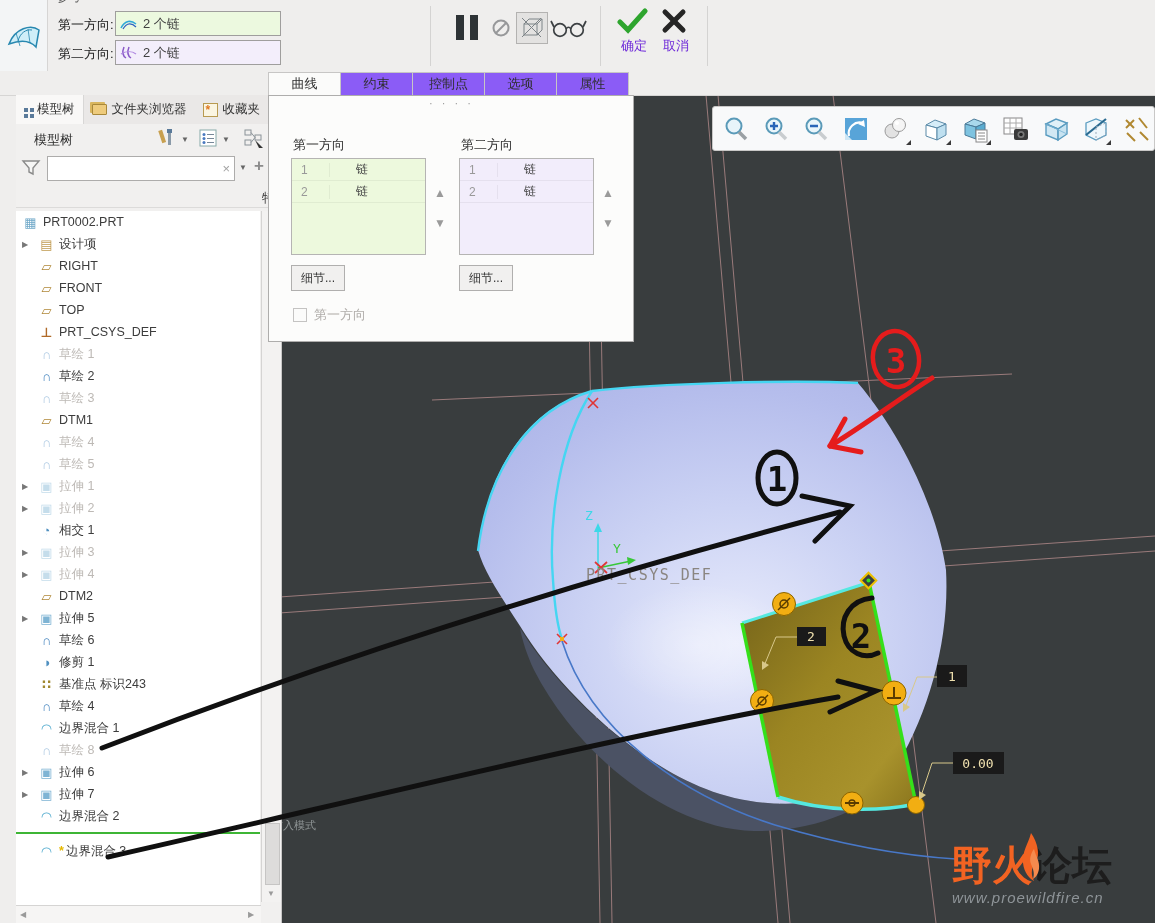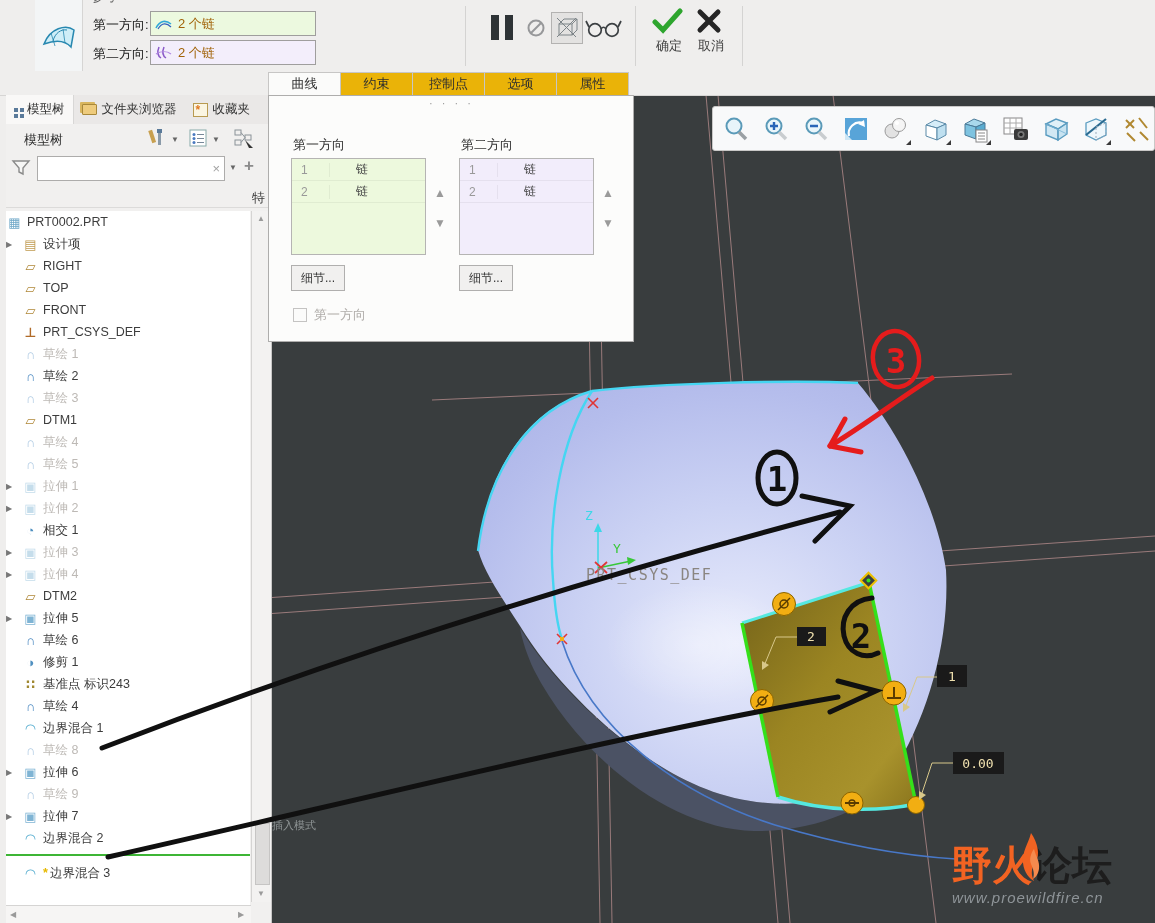--- a/index.html
+++ b/index.html
@@ -1,62 +1,62 @@
 <!DOCTYPE html>
 <html><head>
 <meta charset="utf-8">
 <style>
   html,body{margin:0;padding:0;background:#888;}
   #page{position:relative;width:1155px;height:923px;overflow:hidden;background:#efeeed;
         font-family:"Liberation Sans","DejaVu Sans",sans-serif;font-size:13px;color:#333;}
   .abs{position:absolute;}
 
   
-  #dashboard{left:0;top:0;width:1099px;height:72px;background:#efeeed;margin-left:35px;}
+  #dashboard{left:0;top:0;width:1099px;height:72px;background:#efeeed;}
   #feat-tile{left:0;top:0;width:47px;height:71px;background:#f3f5f6;border-right:1px solid #d6d5d4;display:flex;align-items:center;justify-content:center;}
   #ref-sliver{left:57px;top:0;height:4px;width:60px;overflow:hidden;color:#555;}
   #ref-sliver span{display:block;margin-top:-11px;font-size:12px;}
   .dir-label{color:#222;font-size:13px;}
-  .dir-input{height:23px;width:160px;border:1px solid #9f9e9d;display:flex;align-items:center;gap:6px;padding-left:4px;font-size:13px;color:#a16207;}
+  .dir-input{height:23px;width:160px;border:1px solid #9f9e9d;display:flex;align-items:center;gap:6px;padding-left:4px;font-size:13px;color:#404040;}
   #dir1-input{background:#ecf9df;}
   #dir2-input{background:#f3eefb;}
   .vsep{width:1px;height:60px;background:#d4d3d2;top:6px;}
   .dash-ic{display:flex;align-items:center;justify-content:center;}
   #wire-btn{left:516px;top:12px;width:30px;height:30px;background:#e3e2e1;border:1px solid #b3b2b1;}
-  .okx-label{font-size:13px;color:#404040;text-align:center;width:44px;}
+  .okx-label{font-size:13px;color:#6d28d9;text-align:center;width:44px;}
 
   
   #ftabs{left:268px;top:72px;display:flex;height:25px;border-radius:8px;}
-  .ftab{width:71px;height:22px;line-height:22px;text-align:center;font-size:13px;background:#eab308;border:1px solid #c7c6c5;border-left:none;color:#2e2e2e;}
+  .ftab{width:71px;height:22px;line-height:22px;text-align:center;font-size:13px;background:#8b5cf6;border:1px solid #c7c6c5;border-left:none;color:#2e2e2e;}
   .ftab:first-child{border-left:1px solid #c7c6c5;}
   .ftab.active{background:#fbfbfa;}
   #tabrow-bg{left:0;top:72px;width:1155px;height:23px;background:#efeeed;border-bottom:1px solid #d6d5d4;}
 
   
-  #navigator{left:6px;top:95px;width:265px;height:828px;background:#f1f0ef;border-right:1px solid #c8c7c6;}
+  #navigator{left:16px;top:95px;width:265px;height:828px;background:#f1f0ef;border-right:1px solid #c8c7c6;}
   #ntabs{left:0;top:0;width:265px;height:29px;background:#eae8e7;display:flex;}
   .ntab{display:flex;align-items:center;gap:5px;padding:0 8px;font-size:12.5px;color:#333;height:29px;}
   .ntab.active{background:#f9f8f7;border-right:1px solid #d8d7d6;}
   .nic{display:inline-block;position:relative;}
   .nic-tree{width:4px;height:4px;background:#5a7a9a;box-shadow:6px 0 0 #5a7a9a,0 6px 0 #5a7a9a,6px 6px 0 #5a7a9a;margin-right:4px;}
   .nic-folder{width:13px;height:9px;background:#eecb7c;border:1px solid #a8883a;border-radius:1px;box-shadow:-2px -2px 0 #d9b65e;}
   .nic-fav{width:13px;height:12px;background:#faf5e2;border:1px solid #b89a50;}
   .nic-fav::after{content:"*";position:absolute;left:2px;top:-1px;color:#e07820;font-weight:bold;font-size:12px;}
   #nav-title{left:18px;top:36px;font-size:13px;color:#2c2c2c;}
   .hdr-ic{top:33px;}
   .drop-caret{color:#666;font-size:8px;top:40px;}
   #filter-funnel{left:5px;top:64px;}
   #filter-input{left:31px;top:61px;width:186px;height:23px;background:#fff;border:1px solid #adacab;display:flex;align-items:center;}
   #filter-clear{margin-left:auto;margin-right:4px;color:#a2a2a2;font-size:13px;}
   #filter-drop{left:223px;top:68px;color:#666;font-size:8px;}
   #filter-add{left:238px;top:61px;color:#8b8b8b;font-size:17px;font-weight:bold;}
   #col-hdr{left:246px;top:94px;font-size:13px;color:#3a3a3a;}
   #tree-sep{left:0;top:112px;width:265px;height:1px;background:#dcdbda;}
   #tree{left:0;top:116px;width:244px;height:707px;background:#fff;overflow:hidden;}
-  .trow{height:22px;display:flex;align-items:center;font-size:12.5px;color:#3c3c3c;white-space:nowrap;}
+  .trow{height:22px;display:flex;align-items:center;padding-left:6px;font-size:12.5px;color:#3c3c3c;white-space:nowrap;}
   .trow .arrow{width:16px;flex:none;font-size:8px;color:#777;}
   .ti{width:17px;flex:none;text-align:center;margin-right:4px;font-size:13px;line-height:1;}
   .sup{color:#bdb9b5;}
   .sup .ti{opacity:.45;}
   .star{color:#e6b800;font-weight:bold;margin-right:2px;}
   .insert-line{border-top:2px solid #3db535;margin:5px 0 6px 0;width:244px;}
   .ic-part::before{content:"▦";color:#6fa8c8;}
   .ic-design::before{content:"▤";color:#c09a50;}
   .ic-plane::before{content:"▱";color:#b0893a;}
   .ic-csys::before{content:"⊥";color:#b06a28;font-weight:bold;}
@@ -524,26 +524,26 @@
           <span class="tlabel">设计项</span>
         </div>
         <div class="trow">
           <span class="arrow"></span>
           <span class="ti ic-plane"></span>
           <span class="tlabel">RIGHT</span>
         </div>
         <div class="trow">
           <span class="arrow"></span>
           <span class="ti ic-plane"></span>
+          <span class="tlabel">FRONT</span>
+        </div>
+        <div class="trow">
+          <span class="arrow"></span>
+          <span class="ti ic-plane"></span>
           <span class="tlabel">TOP</span>
-        </div>
-        <div class="trow">
-          <span class="arrow"></span>
-          <span class="ti ic-plane"></span>
-          <span class="tlabel">FRONT</span>
         </div>
         <div class="trow">
           <span class="arrow"></span>
           <span class="ti ic-csys"></span>
           <span class="tlabel">PRT_CSYS_DEF</span>
         </div>
         <div class="trow sup">
           <span class="arrow"></span>
           <span class="ti ic-sketch"></span>
           <span class="tlabel">草绘 1</span>
@@ -635,25 +635,20 @@
         </div>
         <div class="trow sup">
           <span class="arrow"></span>
           <span class="ti ic-sketch"></span>
           <span class="tlabel">草绘 8</span>
         </div>
         <div class="trow">
           <span class="arrow">▶</span>
           <span class="ti ic-extrude"></span>
           <span class="tlabel">拉伸 6</span>
-        </div>
-        <div class="trow sup">
-          <span class="arrow"></span>
-          <span class="ti ic-sketch"></span>
-          <span class="tlabel">草绘 9</span>
         </div>
         <div class="trow">
           <span class="arrow">▶</span>
           <span class="ti ic-extrude"></span>
           <span class="tlabel">拉伸 7</span>
         </div>
         <div class="trow">
           <span class="arrow"></span>
           <span class="ti ic-blend"></span>
           <span class="tlabel">边界混合 2</span>

